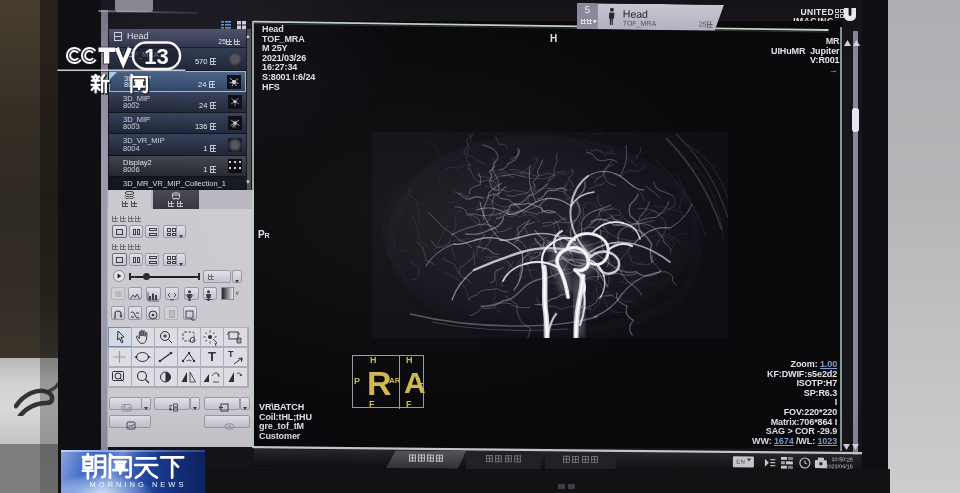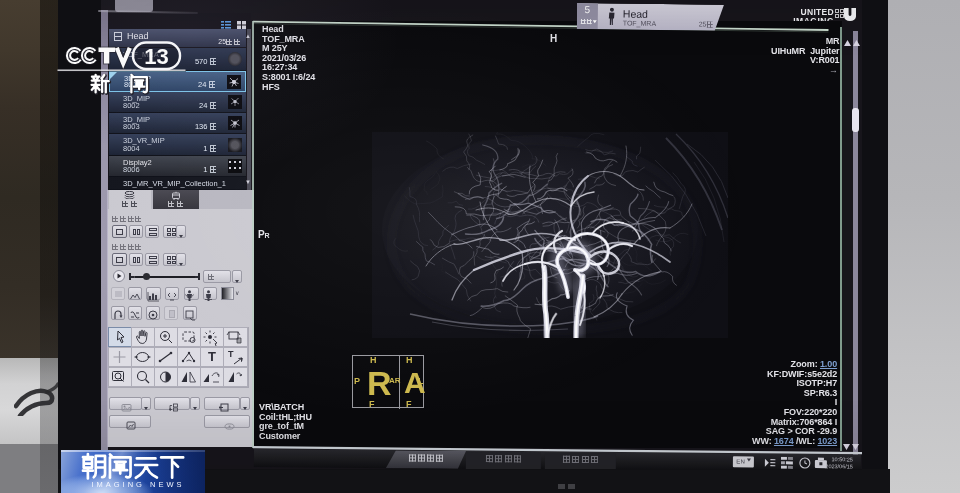--- a/index.html
+++ b/index.html
@@ -862,15 +862,15 @@
         </g>
 </svg>
     </div>
   <div class="abs" id="banner">
     <svg width="144" height="43" viewBox="0 0 144 43" style="position:absolute;left:20px;top:1px">
         <path transform="translate(1.0,3) scale(24.5)" d="M.04 .13 H.44 M.24 0 V.13 M.07 .22 H.41 V.56 H.07 Z M.07 .39 H.41 M.04 .68 H.44 M.24 .56 V1.0 M.56 .08 H.94 V.82 C.94 .9 .9 .95 .82 .95 M.56 .08 V.78 M.56 .78 C.56 .85 .52 .92 .48 .95 M.56 .32 H.94 M.56 .55 H.94" fill="none" stroke="#ffffff" stroke-width="0.1102" stroke-linecap="round" stroke-linejoin="round"></path>
 <path transform="translate(27.0,3) scale(24.5)" d="M.08 .02 L.16 .1 M.08 .14 V.97 M.08 .14 H.92 V.84 C.92 .92 .88 .96 .8 .96 L.74 .93 M.28 .32 H.72 M.35 .32 V.66 M.65 .32 V.66 M.35 .44 H.65 M.35 .55 H.65 M.22 .66 H.78 M.5 .66 V.8" fill="none" stroke="#ffffff" stroke-width="0.1102" stroke-linecap="round" stroke-linejoin="round"></path>
 <path transform="translate(52.9,3) scale(24.5)" d="M.12 .18 H.88 M.05 .45 H.95 M.5 .45 C.45 .68 .3 .85 .08 .97 M.5 .45 C.55 .68 .72 .86 .94 .96" fill="none" stroke="#ffffff" stroke-width="0.1102" stroke-linecap="round" stroke-linejoin="round"></path>
 <path transform="translate(78.9,3) scale(24.5)" d="M.05 .14 H.95 M.5 .14 V.97 M.56 .34 L.74 .52" fill="none" stroke="#ffffff" stroke-width="0.1102" stroke-linecap="round" stroke-linejoin="round"></path>
       </svg>
-    <div class="en">IMAGING NEWS</div>
+    <div class="en">MORNING NEWS</div>
   </div>
 </div>
 
 </body></html>

